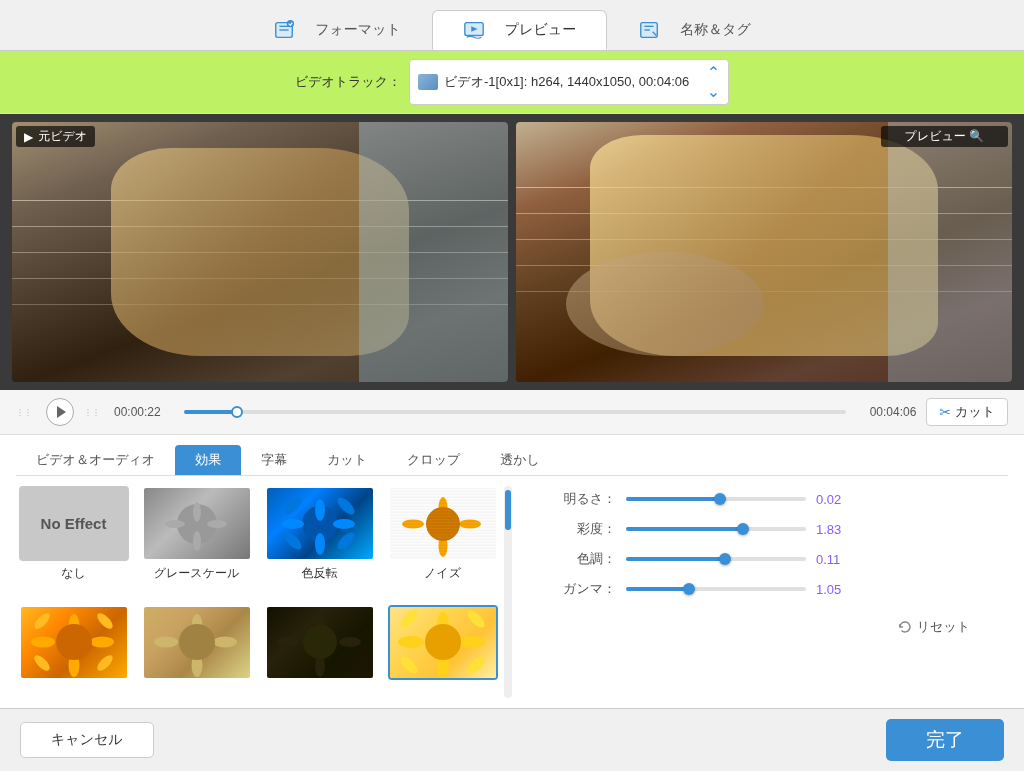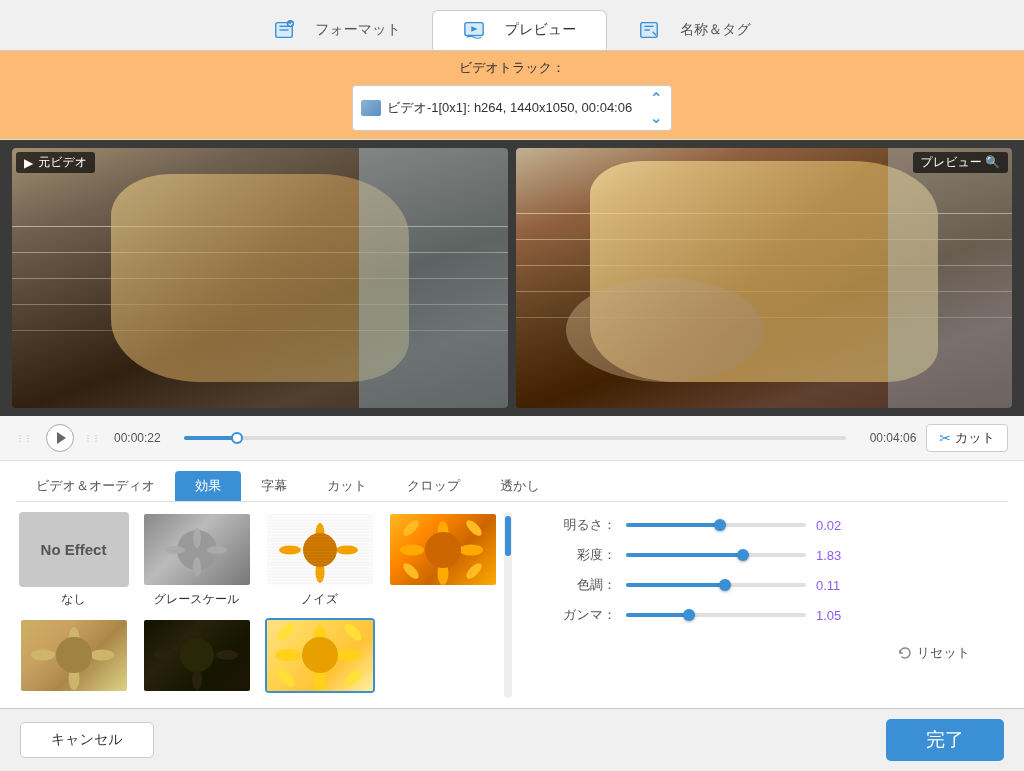--- a/index.html
+++ b/index.html
@@ -54,26 +54,25 @@
       flex-direction: column;
       padding: 0;
     }
 
     
     .video-track-bar {
       display: flex;
       align-items: center;
       justify-content: center;
       padding: 8px 16px;
-      background: #fdba74;
+      background: #bef264;
       border-bottom: 1px solid #ddd;
       gap: 8px;
       font-size: 13px;
       color: #333;
-      flex-direction: column;
     }
     .video-track-select {
       display: flex;
       align-items: center;
       background: white;
       border: 1px solid #ccc;
       border-radius: 4px;
       padding: 3px 8px;
       gap: 6px;
       font-size: 13px;
@@ -440,21 +439,21 @@
       <span>ビデオ-1[0x1]: h264, 1440x1050, 00:04:06</span>
       <span class="dropdown-arrow">⌃<br>⌄</span>
     </div>
   </div>
 
   <div style="position:relative; background:#3a3a3a; padding: 8px 12px; display:flex; gap:8px;">
     <div style="position:absolute; top:12px; left:16px; background:rgba(0,0,0,0.65); color:white; font-size:12px; padding:2px 8px; border-radius:3px; display:flex; align-items:center; gap:5px; z-index:2;">
       <span>▶</span>
       <span>元ビデオ</span>
     </div>
-    <div style="position:absolute; top:12px; right:16px; background:rgba(0,0,0,0.65); color:white; font-size:12px; padding:2px 8px; border-radius:3px; z-index:2;">
+    <div style="position:absolute; top:12px; right:16px; background:rgba(0,0,0,0.65); color:white; font-size:12px; padding:2px 24px; border-radius:3px; z-index:2;">
       <span>プレビュー 🔍</span>
     </div>
 
     <div class="video-panel">
       <div style="width:100%; height:100%; background: linear-gradient(160deg, #a09070 0%, #706050 20%, #504030 40%, #302010 60%, #504030 80%, #403020 100%); position:relative;">
 
         <div style="position:absolute; top:30%; left:0; right:0; height:1px; background:rgba(255,255,220,0.5);"></div>
         <div style="position:absolute; top:40%; left:0; right:0; height:1px; background:rgba(255,255,220,0.4);"></div>
         <div style="position:absolute; top:50%; left:0; right:0; height:1px; background:rgba(255,255,220,0.35);"></div>
         <div style="position:absolute; top:60%; left:0; right:0; height:1px; background:rgba(255,255,220,0.3);"></div>
@@ -540,20 +539,36 @@
                 <div style="position:absolute; top:50%; left:50%; transform:translate(-50%,-50%); width:40px; height:40px; background:#999; border-radius:50%;"></div>
                 <div style="position:absolute; top:20%; left:50%; transform:translateX(-50%); width:8px; height:20px; background:#aaa; border-radius:50%;"></div>
                 <div style="position:absolute; top:60%; left:50%; transform:translateX(-50%); width:8px; height:20px; background:#aaa; border-radius:50%;"></div>
                 <div style="position:absolute; top:50%; left:20%; transform:translateY(-50%); width:20px; height:8px; background:#aaa; border-radius:50%;"></div>
                 <div style="position:absolute; top:50%; left:60%; transform:translateY(-50%); width:20px; height:8px; background:#aaa; border-radius:50%;"></div>
               </div>
             </div>
             <span class="effect-label">グレースケール</span>
           </div>
 
+          <div class="effect-item">
+            <div class="effect-thumb">
+              <div class="sunflower sf-invert">
+                <div style="position:absolute; top:50%; left:50%; transform:translate(-50%,-50%); width:36px; height:36px; background:#0055aa; border-radius:50%;"></div>
+                <div style="position:absolute; top:15%; left:50%; transform:translateX(-50%); width:10px; height:22px; background:#0088ff; border-radius:50%;"></div>
+                <div style="position:absolute; top:63%; left:50%; transform:translateX(-50%); width:10px; height:22px; background:#0088ff; border-radius:50%;"></div>
+                <div style="position:absolute; top:50%; left:15%; transform:translateY(-50%); width:22px; height:10px; background:#0088ff; border-radius:50%;"></div>
+                <div style="position:absolute; top:50%; left:63%; transform:translateY(-50%); width:22px; height:10px; background:#0088ff; border-radius:50%;"></div>
+                <div style="position:absolute; top:25%; left:25%; transform:translate(-50%,-50%) rotate(45deg); width:10px; height:22px; background:#0077dd; border-radius:50%;"></div>
+                <div style="position:absolute; top:25%; left:75%; transform:translate(-50%,-50%) rotate(-45deg); width:10px; height:22px; background:#0077dd; border-radius:50%;"></div>
+                <div style="position:absolute; top:75%; left:25%; transform:translate(-50%,-50%) rotate(-45deg); width:10px; height:22px; background:#0077dd; border-radius:50%;"></div>
+                <div style="position:absolute; top:75%; left:75%; transform:translate(-50%,-50%) rotate(45deg); width:10px; height:22px; background:#0077dd; border-radius:50%;"></div>
+              </div>
+            </div>
+            <span class="effect-label">色反転</span>
+          </div>
 
           <div class="effect-item">
             <div class="effect-thumb">
               <div class="sunflower sf-noise" style="position:relative;">
                 <div style="position:absolute; top:50%; left:50%; transform:translate(-50%,-50%); width:34px; height:34px; background:#c87800; border-radius:50%; z-index:2;"></div>
                 <div style="position:absolute; top:12%; left:50%; transform:translateX(-50%); width:9px; height:22px; background:#f0a000; border-radius:50%;"></div>
                 <div style="position:absolute; top:66%; left:50%; transform:translateX(-50%); width:9px; height:22px; background:#f0a000; border-radius:50%;"></div>
                 <div style="position:absolute; top:50%; left:12%; transform:translateY(-50%); width:22px; height:9px; background:#f0a000; border-radius:50%;"></div>
                 <div style="position:absolute; top:50%; left:66%; transform:translateY(-50%); width:22px; height:9px; background:#f0a000; border-radius:50%;"></div>
 

